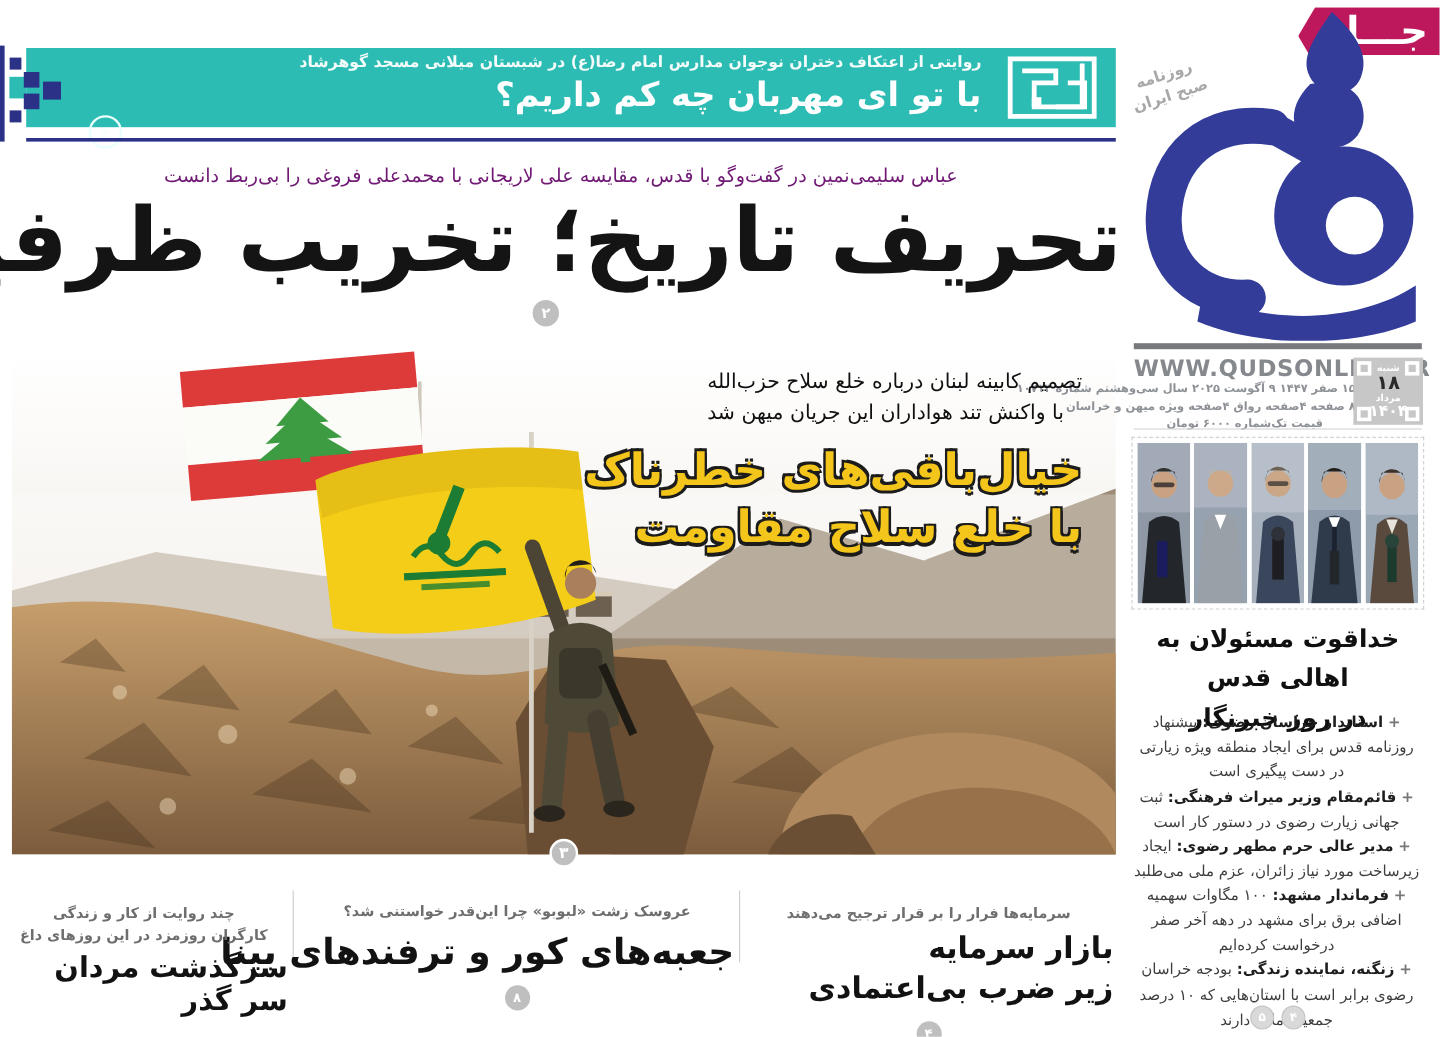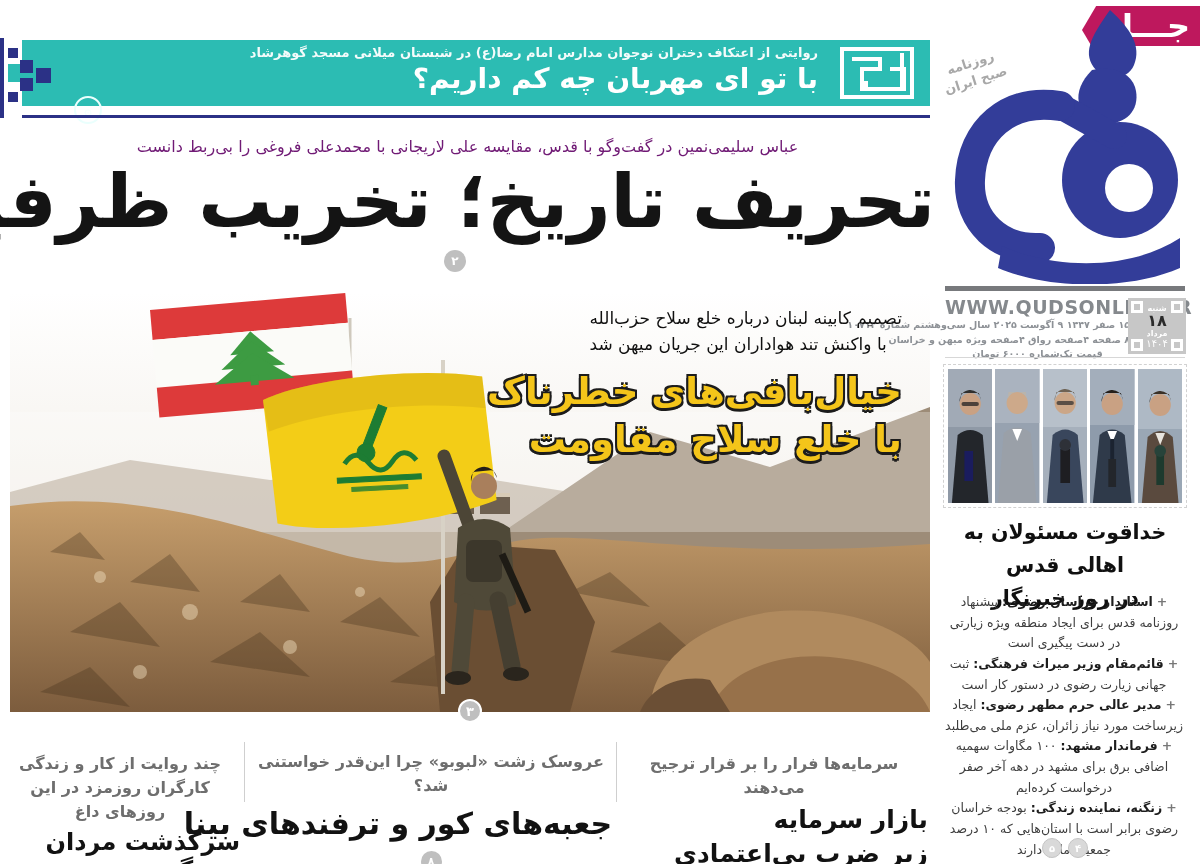--- a/index.html
+++ b/index.html
@@ -41,21 +41,21 @@
   .photo-headline { position:absolute; right:28px; top:76px; text-align:right; z-index:3;
                     font-size:37px; font-weight:bold; line-height:1.3; color:#f4c51a;
                     text-shadow:-2px -2px 0 #1c1c1c, 2px -2px 0 #1c1c1c,
                                 -2px 2px 0 #1c1c1c, 2px 2px 0 #1c1c1c, 0 3px 0 #1c1c1c; }
   .circ-photo { position:absolute; left:50%; bottom:-11px; transform:translateX(-50%);
                 width:24px; height:24px; font-size:13px; z-index:4; border:2px solid #fff; }
 
   
   .v-div { position:absolute; top:742px; width:1px; height:60px; background:#cfcfcf; }
   .art { position:absolute; text-align:center; }
-  .art .kick { font-size:16px; font-weight:bold; color:#6e6e6e; line-height:1.5; }
+  .art .kick { font-size:12px; font-weight:bold; color:#6e6e6e; line-height:1.5; }
   .art .head { font-weight:bold; color:#121212;text-align:right; }
   .art-right { left:620px; top:752px; width:308px; }
   .art-right .head { font-size:25px; line-height:1.35; margin-top:3px; }
   .art-mid { left:250px; top:750px; width:362px; }
   .art-mid .head { font-size:30px; margin-top:8px; white-space:nowrap; letter-spacing:-1px; }
   .art-left { left:0px; top:752px; width:240px; }
   .art-left .head { font-size:24px; margin-top:4px; }
   .art .circ { margin:10px auto 0; width:21px; height:21px; font-size:11px; }
 
   
@@ -77,21 +77,21 @@
              display:flex; flex-direction:column; align-items:center; justify-content:center;
              color:#fff; }
   .datebox .corner { position:absolute; width:12px; height:12px; border:3px solid #fff; }
   .c-tl{ top:3px; right:3px; border-left:none; border-bottom:none; }
   .c-tr{ top:3px; left:3px; border-right:none; border-bottom:none; }
   .c-bl{ bottom:3px; right:3px; border-left:none; border-top:none; }
   .c-br{ bottom:3px; left:3px; border-right:none; border-top:none; }
   .d-weekday { font-size:8px; font-weight:bold; }
   .d-day { font-size:16px; font-weight:bold; color:#2a2a2a; line-height:1; }
   .d-month { font-size:8px; font-weight:bold; }
-  .d-year { font-size:10px; font-weight:normal; }
+  .d-year { font-size:13px; font-weight:bold; }
 
   .photo-strip { position:absolute; right:13px; top:364px; width:244px; height:144px;
                  border:1px dashed #d2d2d2; padding:4px; background:#fff;
                  display:flex; gap:3px; }
   .person { flex:1; position:relative; overflow:hidden; }
   .person svg { display:block; width:100%; height:100%; }
 
   .rc-headline { position:absolute; right:15px; top:516px; width:240px; text-align:center;
                  font-size:20.5px; font-weight:bold; color:#101010; line-height:1.6; }
 

